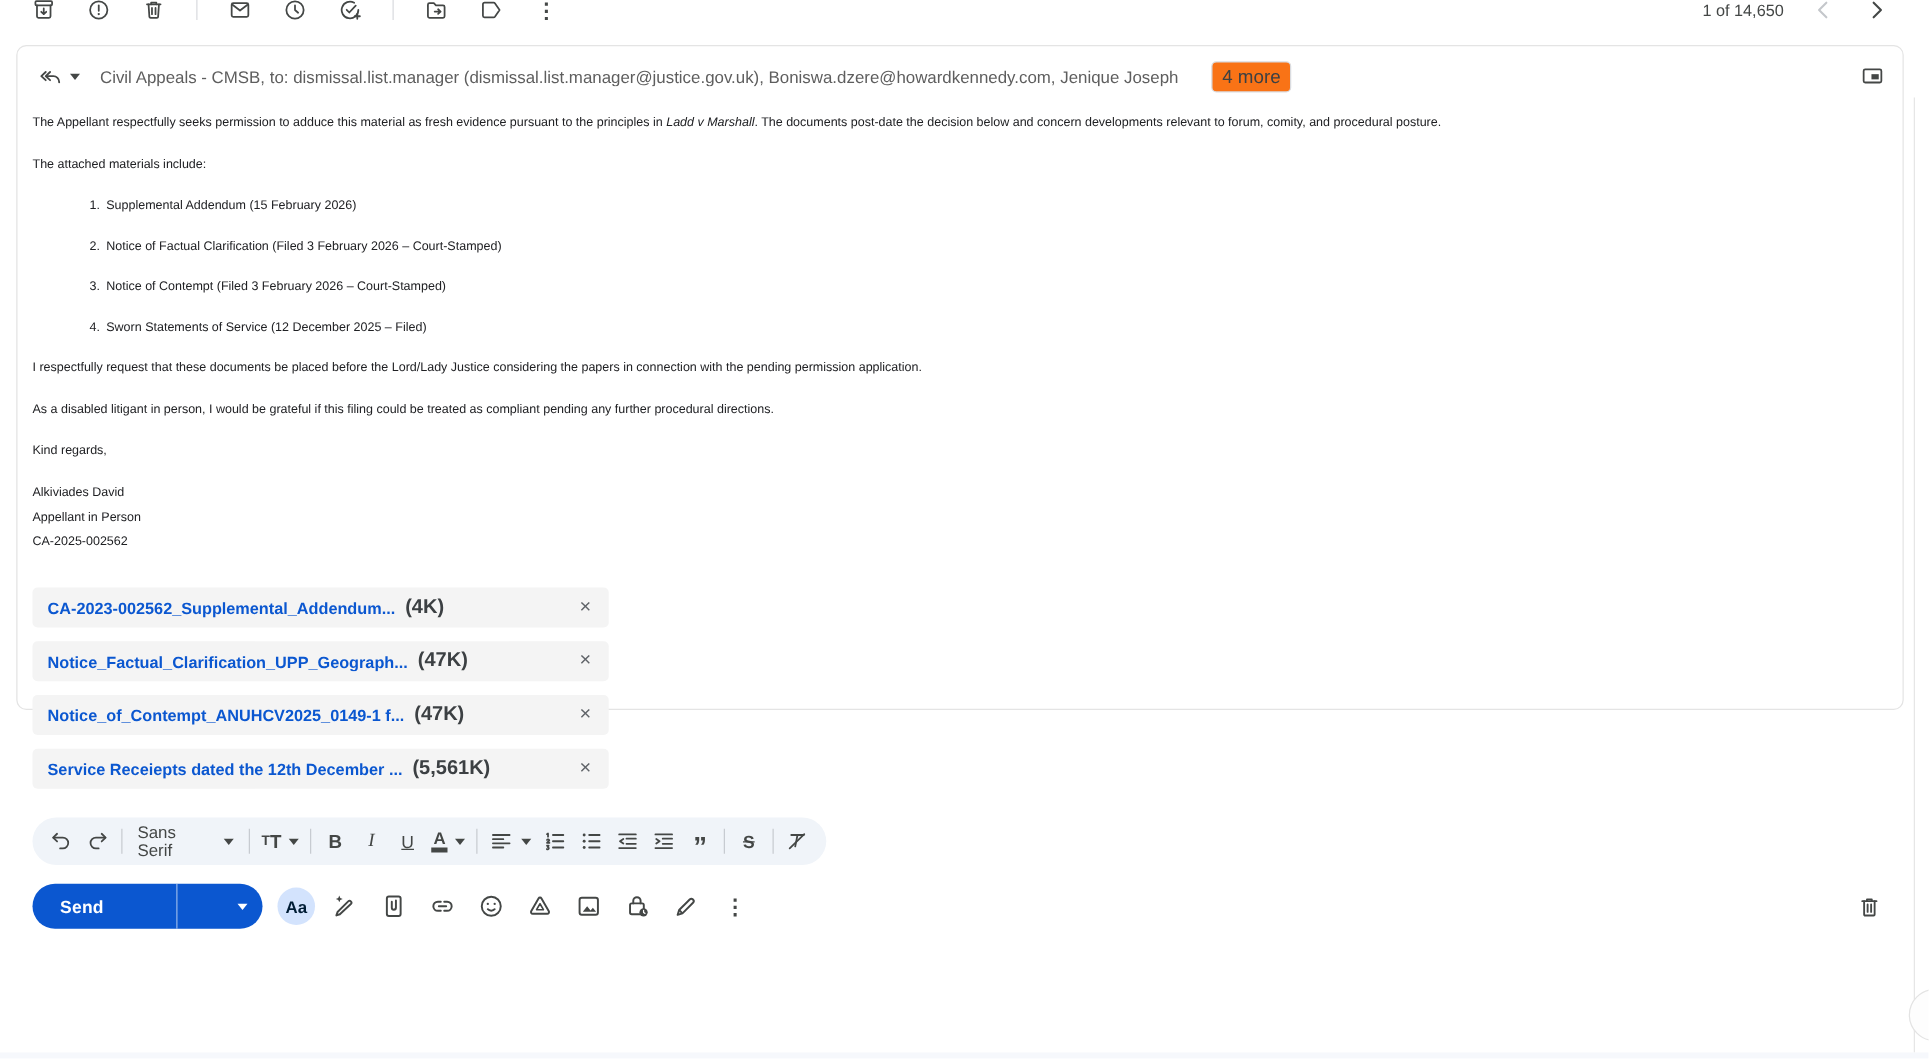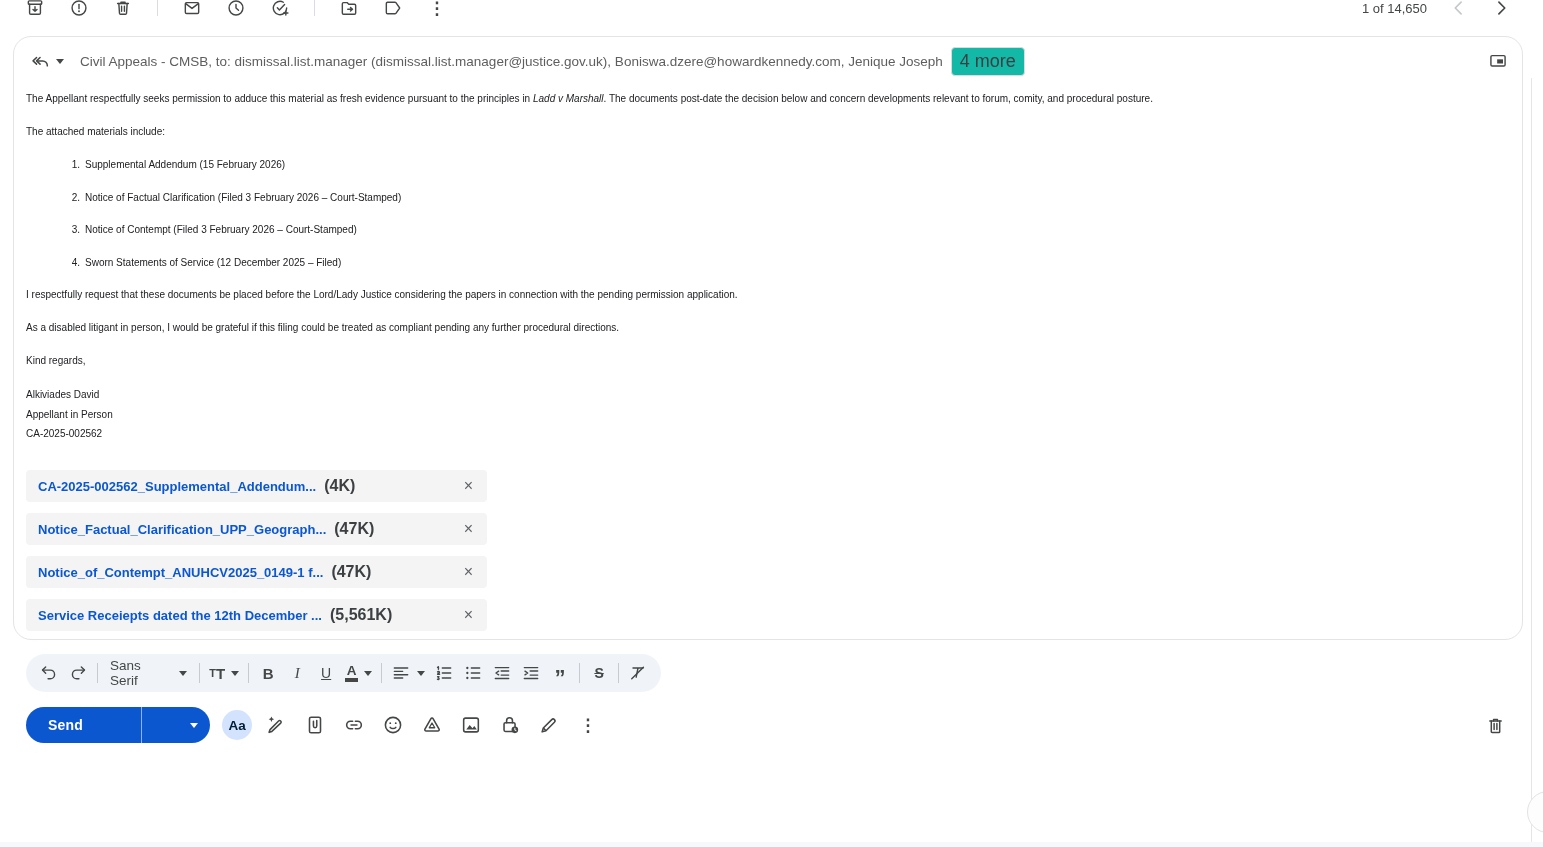--- a/index.html
+++ b/index.html
@@ -12,28 +12,28 @@
   .top-toolbar-inner { position:absolute; top:-7px; left:0; right:0; height:30px; display:flex; align-items:center; }
   .tt-left { display:flex; align-items:center; gap:24px; padding-left:25px; }
   .tt-right { margin-left:auto; display:flex; align-items:center; gap:22px; padding-right:32px; }
   .tt-btn { width:20px; height:20px; display:flex; align-items:center; justify-content:center; cursor:pointer; }
   .tt-sep { width:1px; height:20px; background:#dadce0; }
   .pagination { font-size:13px; color:#444746; white-space:nowrap; }
   .ic { fill:none; stroke:#444746; stroke-width:1.7; stroke-linecap:round; stroke-linejoin:round; }
   .ic-fill { fill:#444746; stroke:none; }
 
   
-  .card { position:absolute; left:13px; top:36px; width:1510px; height:604px; background:#fff;
-          border:1px solid #e4e4e4; border-radius:18px; }
+  .card { position:absolute; left:13px; top:36px; width:1510px; height:532px; background:#fff;
+          border:1px solid #e4e4e4; border-radius:8px; }
 
   
   .reply-header { position:absolute; top:8px; left:14px; right:12px; height:32px; display:flex; align-items:center; }
   .reply-icon-btn { display:flex; align-items:center; gap:5px; cursor:pointer; padding:2px; }
   .recipients { margin-left:14px; font-size:13.5px; color:#5e5e5e; white-space:nowrap; overflow:hidden; cursor:pointer; }
-  .more-badge { margin-left:8px; font-size:18px; color:#3c4043; background:#14b8a6; border:1px solid #dadce0;
+  .more-badge { margin-left:26px; font-size:15px; color:#3c4043; background:#f97316; border:1px solid #dadce0;
                 border-radius:4px; padding:3px 8px; cursor:pointer; white-space:nowrap; }
   .popout-btn { margin-left:auto; width:24px; height:24px; display:flex; align-items:center; justify-content:center; cursor:pointer; }
 
   
   .msg-body { position:absolute; top:53px; left:12px; right:26px; font-size:10px; color:#202124; line-height:17px; }
   .msg-body p { margin:0 0 16px 0; white-space:nowrap; }
   .em { font-style:italic; }
   .olist { margin:0 0 0 0; }
   .olist .li { display:flex; margin:0 0 15.5px 0; }
   .li-marker { width:14px; margin-left:40px; text-align:right; }
@@ -216,21 +216,21 @@
       <p>Kind regards,</p>
       <div class="sig">
         <div>Alkiviades David</div>
         <div>Appellant in Person</div>
         <div>CA-2025-002562</div>
       </div>
     </div>
 
     <div class="attachments">
       <div class="chip">
-        <span class="chip-name">CA-2025-002562_Supplemental_Addendum...</span>
+        <span class="chip-name">CA-2023-002562_Supplemental_Addendum...</span>
         <span class="chip-size">(4K)</span>
         <span class="chip-close">×</span>
       </div>
       <div class="chip">
         <span class="chip-name">Notice_Factual_Clarification_UPP_Geograph...</span>
         <span class="chip-size">(47K)</span>
         <span class="chip-close">×</span>
       </div>
       <div class="chip">
         <span class="chip-name">Notice_of_Contempt_ANUHCV2025_0149-1 f...</span>

